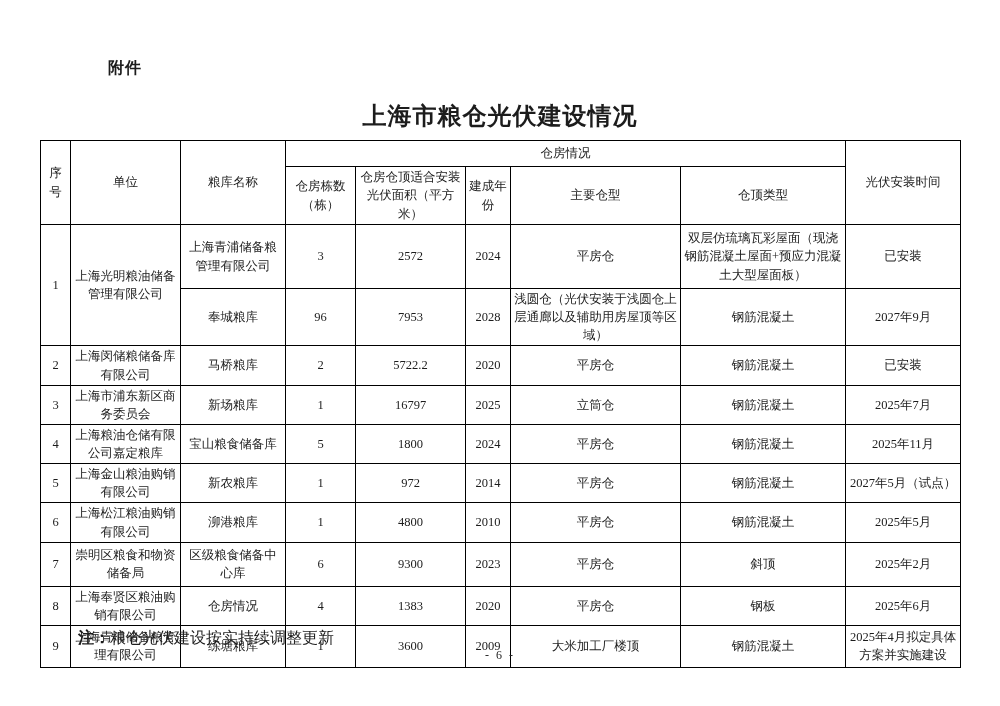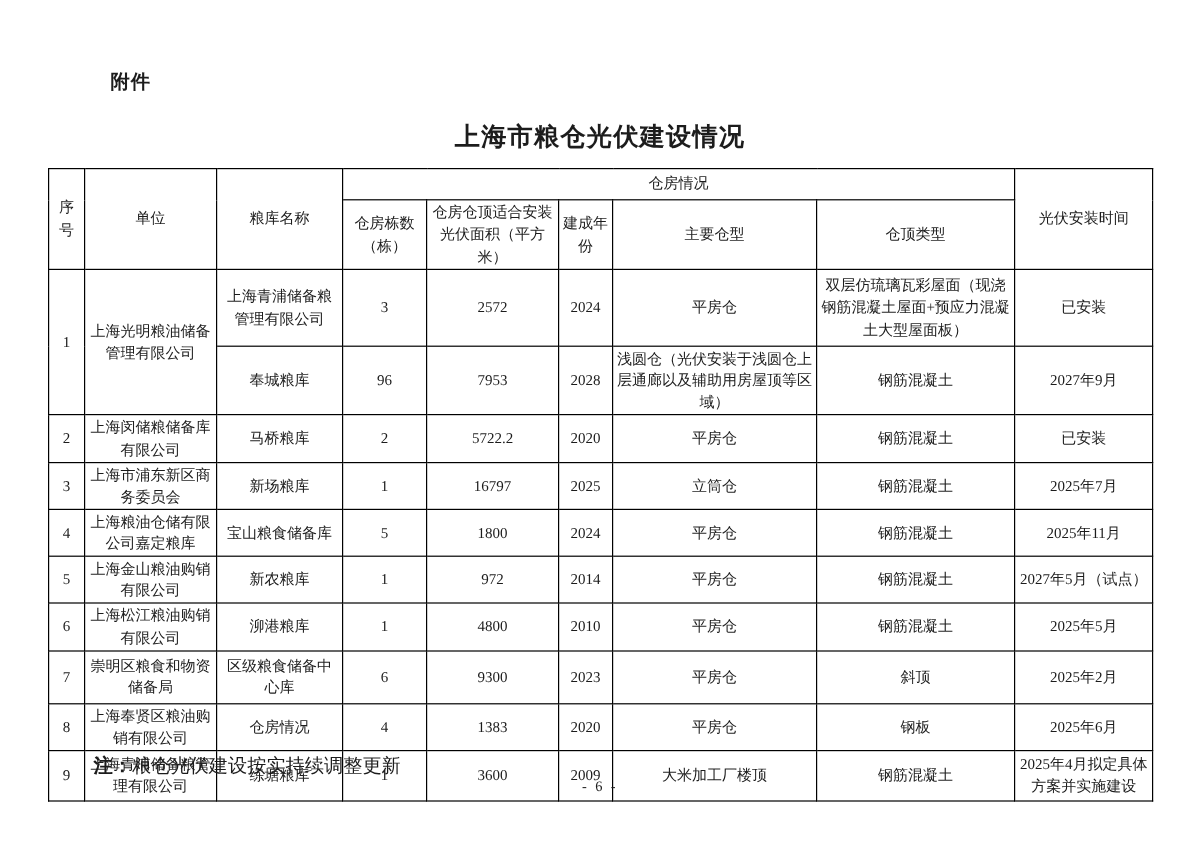--- a/index.html
+++ b/index.html
@@ -5,27 +5,27 @@
   html,body{margin:0;padding:0;}
   body{
     width:1000px;height:706px;
     background:#ffffff;
     font-family:"Liberation Serif","DejaVu Serif",serif;
     color:#1c1c1c;
     position:relative;
     overflow:hidden;
   }
   .attachment{
-    position:absolute;left:44px;top:58px;
+    position:absolute;left:60px;top:58px;
     font-size:16px;font-weight:bold;letter-spacing:1px;padding-left:48px;
   }
   .doc-title{
     position:absolute;left:0;top:100px;width:1000px;
     text-align:center;
-    font-size:21px;font-weight:bold;letter-spacing:1px;
+    font-size:24px;font-weight:bold;letter-spacing:1px;
   }
   table.grain{
     position:absolute;left:40px;top:140px;
     width:920px;
     border-collapse:collapse;
     table-layout:fixed;
   }
   table.grain td,table.grain th{
     border:1.5px solid #000;
     font-size:12.5px;

